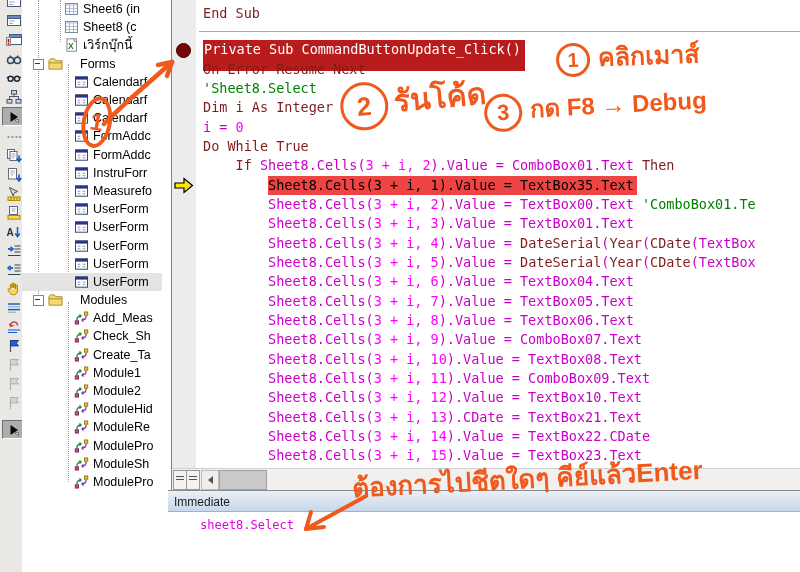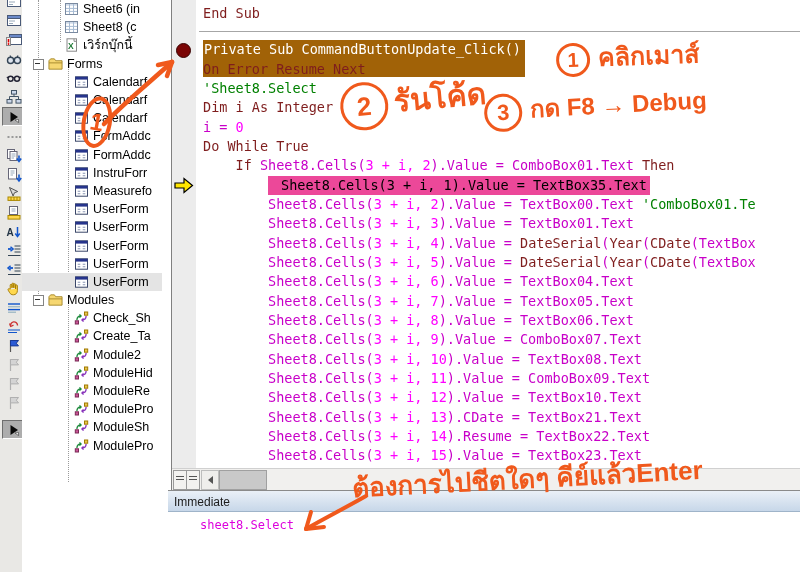--- a/index.html
+++ b/index.html
@@ -14,40 +14,40 @@
   .tbico.pressed{background:#ADADAD;border:1px solid #6E6E6E;border-right-color:#FFF;border-bottom-color:#FFF;}
   .tbico.gapbefore{margin-top:8px;}
 
   
   #tree{position:absolute;left:22px;top:0;width:140px;height:572px;background:#fff;overflow:hidden;font-size:12.5px;color:#000;}
   .trow{position:relative;height:18.2px;display:flex;align-items:center;white-space:nowrap;overflow:hidden;}
   .trow.sel{background:#E4E4E4;}
   .trow .ticon{flex:0 0 16px;height:14px;margin-right:3px;}
   .trow .ticon svg{width:15px;height:14px;}
   .d-sheet{padding-left:42px;}
-  .d-folder{padding-left:26px;}
+  .d-folder{padding-left:26px;gap:13px;}
   .d-child{padding-left:52px;}
   .expbox{position:absolute;left:11px;top:4px;width:9px;height:9px;background:#fff;border:1px solid #848484;}
   .expbox::after{content:"";position:absolute;left:1px;top:3px;width:5px;height:1px;background:#333;}
   .dotline{position:absolute;border-left:1px dotted #9a9a9a;width:0;}
 
   
   #codewin{position:absolute;left:171px;top:0;width:629px;height:490px;background:#fff;border-left:1px solid #808080;}
   #margin{position:absolute;left:0;top:0;width:24px;height:468px;background:#ECECEC;border-right:2px solid #FFF;}
   #bpdot{position:absolute;left:4px;top:43px;width:13px;height:13px;border-radius:50%;background:#7A0505;border:1px solid #3A0202;}
   #execarrow{position:absolute;left:2px;top:177px;}
   #code{position:absolute;left:27px;top:0;width:602px;height:468px;overflow:hidden;font-family:"DejaVu Sans Mono",monospace;font-size:13.5px;line-height:19.33px;padding:4px 0 0 4px;color:#000;}
   .line{height:19.33px;white-space:pre;}
   .sep{height:8px;border-bottom:1px solid #A6A6A6;margin:0 0 8px -4px;}
   .c-kw{color:#7f1d1d;}
   .c-id{color:#C800C8;}
   .c-num{color:#FF00FF;}
   .c-cm{color:#008000;}
-  .bp{background:#a16207;color:#FFF;padding:1px 4px 20px 1px;}
-  .hl{background:#ec4899;color:#000;padding:1px 3px 2px 13px;}
+  .bp{background:#b91c1c;color:#FFF;padding:1px 4px 14px 1px;}
+  .hl{background:#ef4444;color:#000;padding:1px 3px 2px 0;}
 
   
   #hscroll{position:absolute;left:0;top:468px;width:629px;height:22px;background:#F1F0EE;border-top:1px solid #D0D0D0;}
   .splitbtn{position:absolute;top:1px;width:12px;height:18px;background:#F3F2F0;border:1px solid #9a9a9a;}
   .splitbtn i{display:block;margin:5px 2px 0 2px;height:1px;background:#555;}
   .splitbtn i + i{margin-top:2px;}
   #sp1{left:1px;} #sp2{left:14px;}
   #hleft{position:absolute;left:29px;top:1px;width:16px;height:18px;background:#EFEEEC;border:1px solid #BDBDBD;display:flex;align-items:center;justify-content:center;}
   #hleft .tri{width:0;height:0;border-top:4px solid transparent;border-bottom:4px solid transparent;border-right:5px solid #555;}
   #hthumb{position:absolute;left:47px;top:1px;width:46px;height:18px;background:#CpercentC9C9;background:#C9C9C9;border:1px solid #A0A0A0;}
@@ -386,30 +386,48 @@
             </svg></span>
           <span>Modules</span>
         </div>
         <div class="trow d-child">
           <span class="ticon"><svg viewBox="0 0 14 14">
               <path d="M2.4 9 q0 -4 4.2 -4 m-1.6 -1.6 L6.6 5 L5 6.6" fill="none" stroke="#1d8a3c" stroke-width="1.3"></path>
               <path d="M11.6 5 q0 4 -4.2 4 m1.6 1.6 L7.4 9 L9 7.4" fill="none" stroke="#8833bb" stroke-width="1.3"></path>
               <rect x="10" y="1" width="3.2" height="3.2" fill="#e8c84e" stroke="#a07800"></rect>
               <rect x="0.8" y="9.8" width="3.2" height="3.2" fill="#cc5599" stroke="#7a2a55"></rect>
             </svg></span>
+          <span>Add_Meas</span>
+        </div>
+        <div class="trow d-child">
+          <span class="ticon"><svg viewBox="0 0 14 14">
+              <path d="M2.4 9 q0 -4 4.2 -4 m-1.6 -1.6 L6.6 5 L5 6.6" fill="none" stroke="#1d8a3c" stroke-width="1.3"></path>
+              <path d="M11.6 5 q0 4 -4.2 4 m1.6 1.6 L7.4 9 L9 7.4" fill="none" stroke="#8833bb" stroke-width="1.3"></path>
+              <rect x="10" y="1" width="3.2" height="3.2" fill="#e8c84e" stroke="#a07800"></rect>
+              <rect x="0.8" y="9.8" width="3.2" height="3.2" fill="#cc5599" stroke="#7a2a55"></rect>
+            </svg></span>
           <span>Check_Sh</span>
         </div>
         <div class="trow d-child">
           <span class="ticon"><svg viewBox="0 0 14 14">
               <path d="M2.4 9 q0 -4 4.2 -4 m-1.6 -1.6 L6.6 5 L5 6.6" fill="none" stroke="#1d8a3c" stroke-width="1.3"></path>
               <path d="M11.6 5 q0 4 -4.2 4 m1.6 1.6 L7.4 9 L9 7.4" fill="none" stroke="#8833bb" stroke-width="1.3"></path>
               <rect x="10" y="1" width="3.2" height="3.2" fill="#e8c84e" stroke="#a07800"></rect>
               <rect x="0.8" y="9.8" width="3.2" height="3.2" fill="#cc5599" stroke="#7a2a55"></rect>
             </svg></span>
           <span>Create_Ta</span>
+        </div>
+        <div class="trow d-child">
+          <span class="ticon"><svg viewBox="0 0 14 14">
+              <path d="M2.4 9 q0 -4 4.2 -4 m-1.6 -1.6 L6.6 5 L5 6.6" fill="none" stroke="#1d8a3c" stroke-width="1.3"></path>
+              <path d="M11.6 5 q0 4 -4.2 4 m1.6 1.6 L7.4 9 L9 7.4" fill="none" stroke="#8833bb" stroke-width="1.3"></path>
+              <rect x="10" y="1" width="3.2" height="3.2" fill="#e8c84e" stroke="#a07800"></rect>
+              <rect x="0.8" y="9.8" width="3.2" height="3.2" fill="#cc5599" stroke="#7a2a55"></rect>
+            </svg></span>
+          <span>Module1</span>
         </div>
         <div class="trow d-child">
           <span class="ticon"><svg viewBox="0 0 14 14">
               <path d="M2.4 9 q0 -4 4.2 -4 m-1.6 -1.6 L6.6 5 L5 6.6" fill="none" stroke="#1d8a3c" stroke-width="1.3"></path>
               <path d="M11.6 5 q0 4 -4.2 4 m1.6 1.6 L7.4 9 L9 7.4" fill="none" stroke="#8833bb" stroke-width="1.3"></path>
               <rect x="10" y="1" width="3.2" height="3.2" fill="#e8c84e" stroke="#a07800"></rect>
               <rect x="0.8" y="9.8" width="3.2" height="3.2" fill="#cc5599" stroke="#7a2a55"></rect>
             </svg></span>
           <span>Module2</span>
         </div>
@@ -484,21 +502,21 @@
         <div class="line"><span class="c-id">        Sheet8.Cells(</span><span class="c-num">3 + i, 4</span><span class="c-id">).Value = </span><span class="c-kw">DateSerial</span><span class="c-id">(</span><span class="c-kw">Year</span><span class="c-id">(</span><span class="c-kw">CDate</span><span class="c-id">(TextBox</span></div>
         <div class="line"><span class="c-id">        Sheet8.Cells(</span><span class="c-num">3 + i, 5</span><span class="c-id">).Value = </span><span class="c-kw">DateSerial</span><span class="c-id">(</span><span class="c-kw">Year</span><span class="c-id">(</span><span class="c-kw">CDate</span><span class="c-id">(TextBox</span></div>
         <div class="line"><span class="c-id">        Sheet8.Cells(</span><span class="c-num">3 + i, 6</span><span class="c-id">).Value = TextBox04.Text</span></div>
         <div class="line"><span class="c-id">        Sheet8.Cells(</span><span class="c-num">3 + i, 7</span><span class="c-id">).Value = TextBox05.Text</span></div>
         <div class="line"><span class="c-id">        Sheet8.Cells(</span><span class="c-num">3 + i, 8</span><span class="c-id">).Value = TextBox06.Text</span></div>
         <div class="line"><span class="c-id">        Sheet8.Cells(</span><span class="c-num">3 + i, 9</span><span class="c-id">).Value = ComboBox07.Text</span></div>
         <div class="line"><span class="c-id">        Sheet8.Cells(</span><span class="c-num">3 + i, 10</span><span class="c-id">).Value = TextBox08.Text</span></div>
         <div class="line"><span class="c-id">        Sheet8.Cells(</span><span class="c-num">3 + i, 11</span><span class="c-id">).Value = ComboBox09.Text</span></div>
         <div class="line"><span class="c-id">        Sheet8.Cells(</span><span class="c-num">3 + i, 12</span><span class="c-id">).Value = TextBox10.Text</span></div>
         <div class="line"><span class="c-id">        Sheet8.Cells(</span><span class="c-num">3 + i, 13</span><span class="c-id">).CDate = TextBox21.Text</span></div>
-        <div class="line"><span class="c-id">        Sheet8.Cells(</span><span class="c-num">3 + i, 14</span><span class="c-id">).Resume = TextBox22.Text</span></div>
+        <div class="line"><span class="c-id">        Sheet8.Cells(</span><span class="c-num">3 + i, 14</span><span class="c-id">).Value = TextBox22.CDate</span></div>
         <div class="line"><span class="c-id">        Sheet8.Cells(</span><span class="c-num">3 + i, 15</span><span class="c-id">).Value = TextBox23.Text</span></div>
       </div>
     <div id="hscroll">
       <div class="splitbtn" id="sp1">
           <i></i>
           <i></i>
         </div>
       <div class="splitbtn" id="sp2">
           <i></i>
           <i></i>

